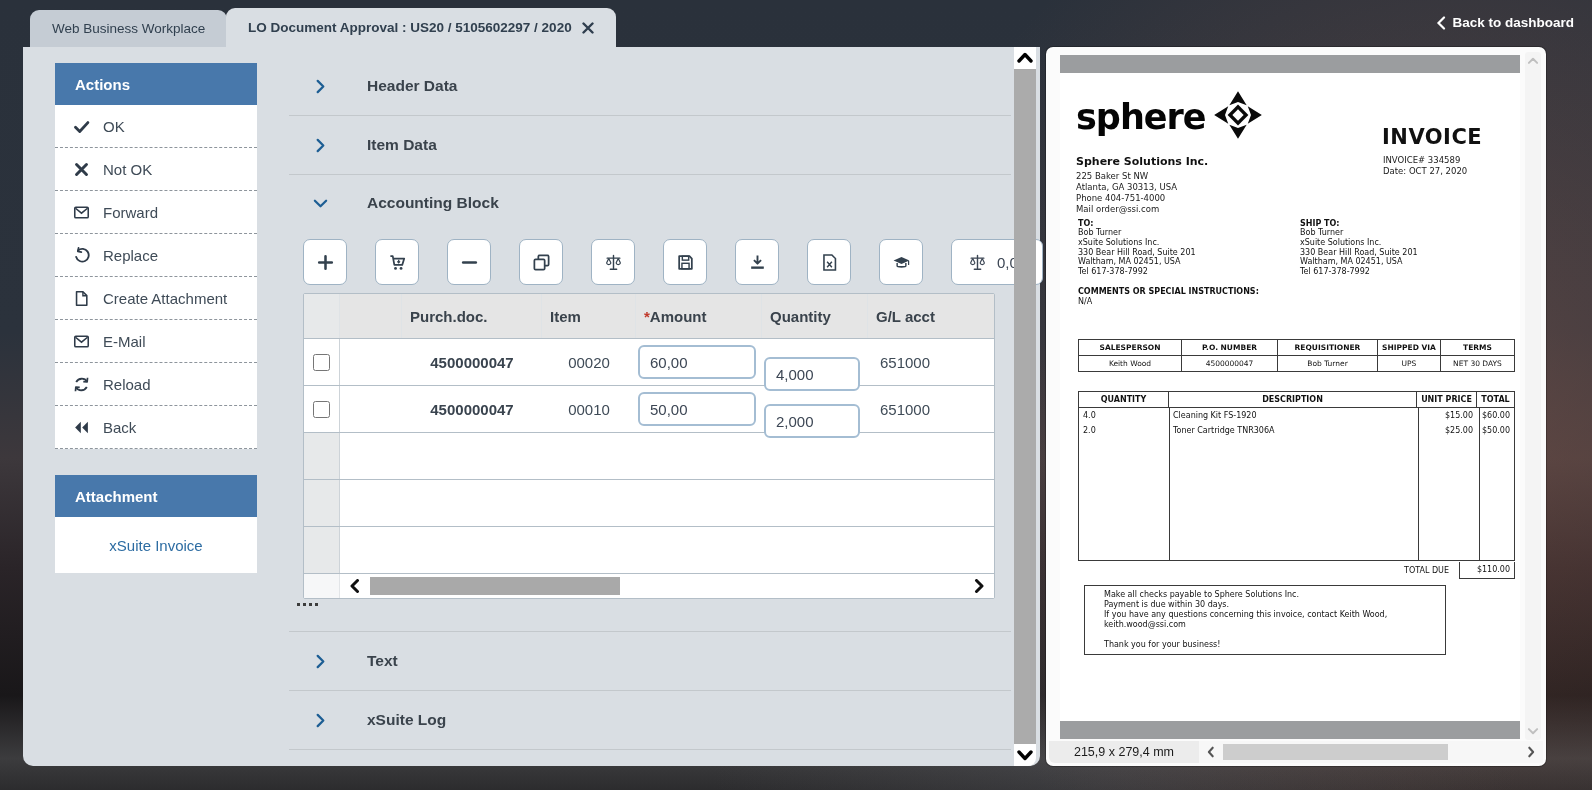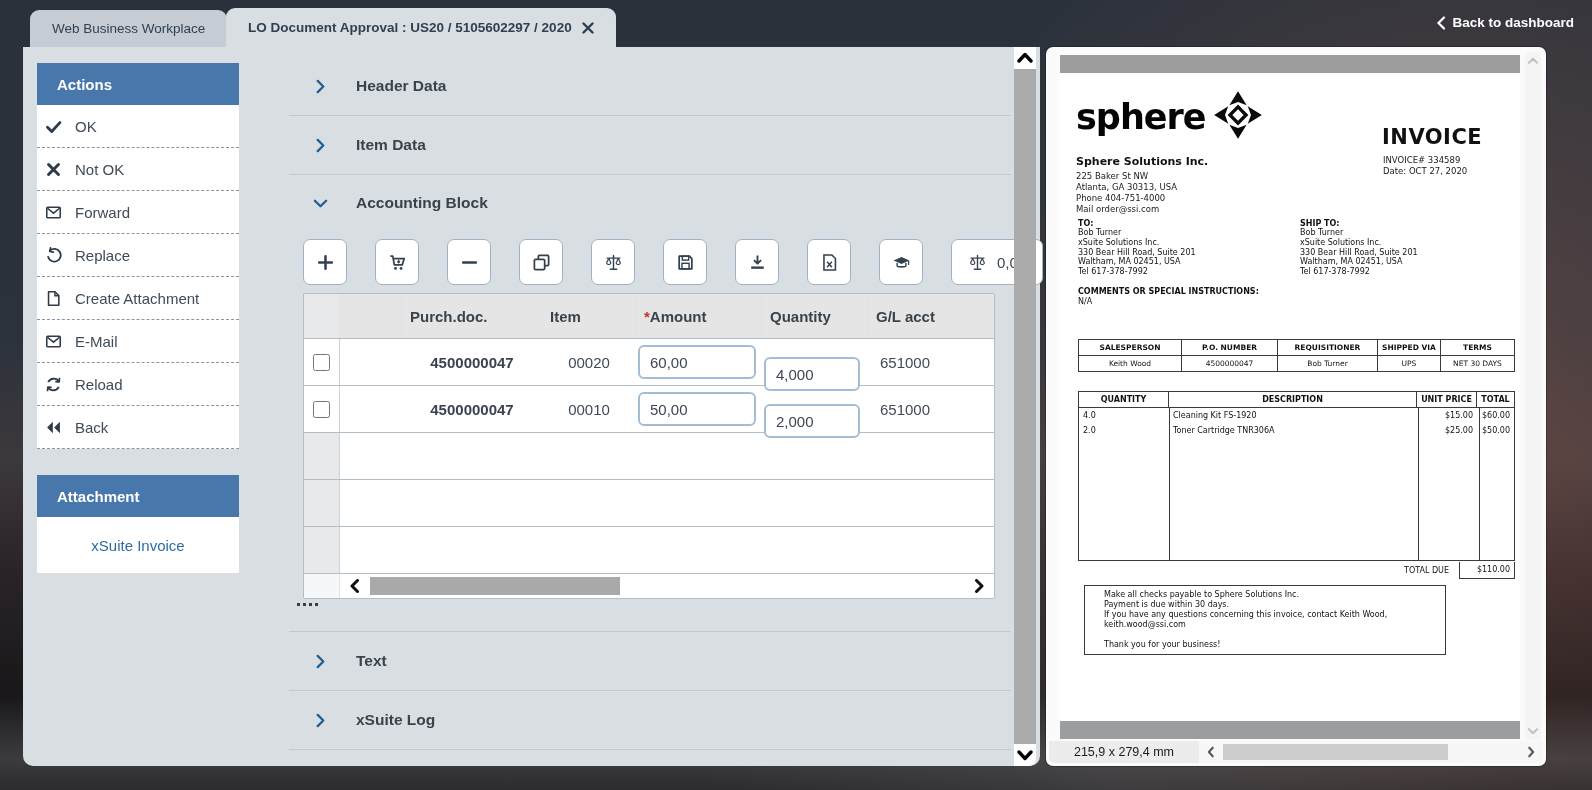--- a/index.html
+++ b/index.html
@@ -21,33 +21,33 @@
   .tab.inactive{ left:30px; background:#c5ccd4; }
   .tab.active{ left:226px; top:8px; height:39px; background:#d9dee3; font-weight:bold; z-index:3; }
   .tab .closex{ width:12px; height:12px; }
   .backlink{ position:absolute; top:15px; right:18px; display:flex; align-items:center; gap:6px;
              color:#ffffff; font-size:13.5px; font-weight:bold; cursor:pointer; }
 
   
   .main-panel{ position:absolute; left:23px; top:47px; width:1017px; height:719px;
                background:#d9dee3; border-radius:0 0 10px 10px; z-index:2; }
 
-  .card{ position:absolute; left:14px; width:202px; }
+  .card{ position:absolute; left:32px; width:202px; }
   .card-head{ height:42px; background:#4878ab; color:#fff; font-weight:bold; font-size:15px;
               display:flex; align-items:center; padding-left:20px; }
   .card-body{ background:#fff; }
-  .action-item{ height:43px; display:flex; align-items:center; gap:13px; padding-left:8px;
+  .action-item{ height:43px; display:flex; align-items:center; gap:13px; padding-left:18px;
                 border-bottom:1px dashed #8e959c; color:#3f4b57; font-size:15px; cursor:pointer; }
   .action-item .aico{ width:17px; height:17px; color:#2f3b49; flex:0 0 auto; }
   .attach-link{ height:56px; display:flex; align-items:center; justify-content:center;
                 color:#2d6ca2; font-size:15px; cursor:pointer; }
 
   
   .content{ position:absolute; left:266px; top:0; width:722px; height:719px; }
-  .secrow{ position:absolute; left:0; width:722px; display:flex; align-items:center; gap:28px;
+  .secrow{ position:absolute; left:0; width:722px; display:flex; align-items:center; gap:39px;
            padding-left:24px; color:#3a434c; font-size:15.5px; font-weight:600; cursor:pointer; }
   .secrow .chev{ width:15px; height:15px; color:#1d5e94; }
   .divider{ position:absolute; left:0; width:722px; height:0; border-top:1px solid #c3c8cc; }
 
   
   .toolbar{ position:absolute; left:14px; top:192px; display:flex; gap:28px; }
   .tbtn{ height:46px; min-width:44px; background:#fff; border:1px solid #9fb3c4; border-radius:7px;
          display:flex; align-items:center; justify-content:center; gap:10px; color:#33414e; cursor:pointer; }
   .tbtn .tico{ width:19px; height:19px; }
   .tbtn.wide{ padding:0 16px; font-size:15px; color:#3c4654; }

